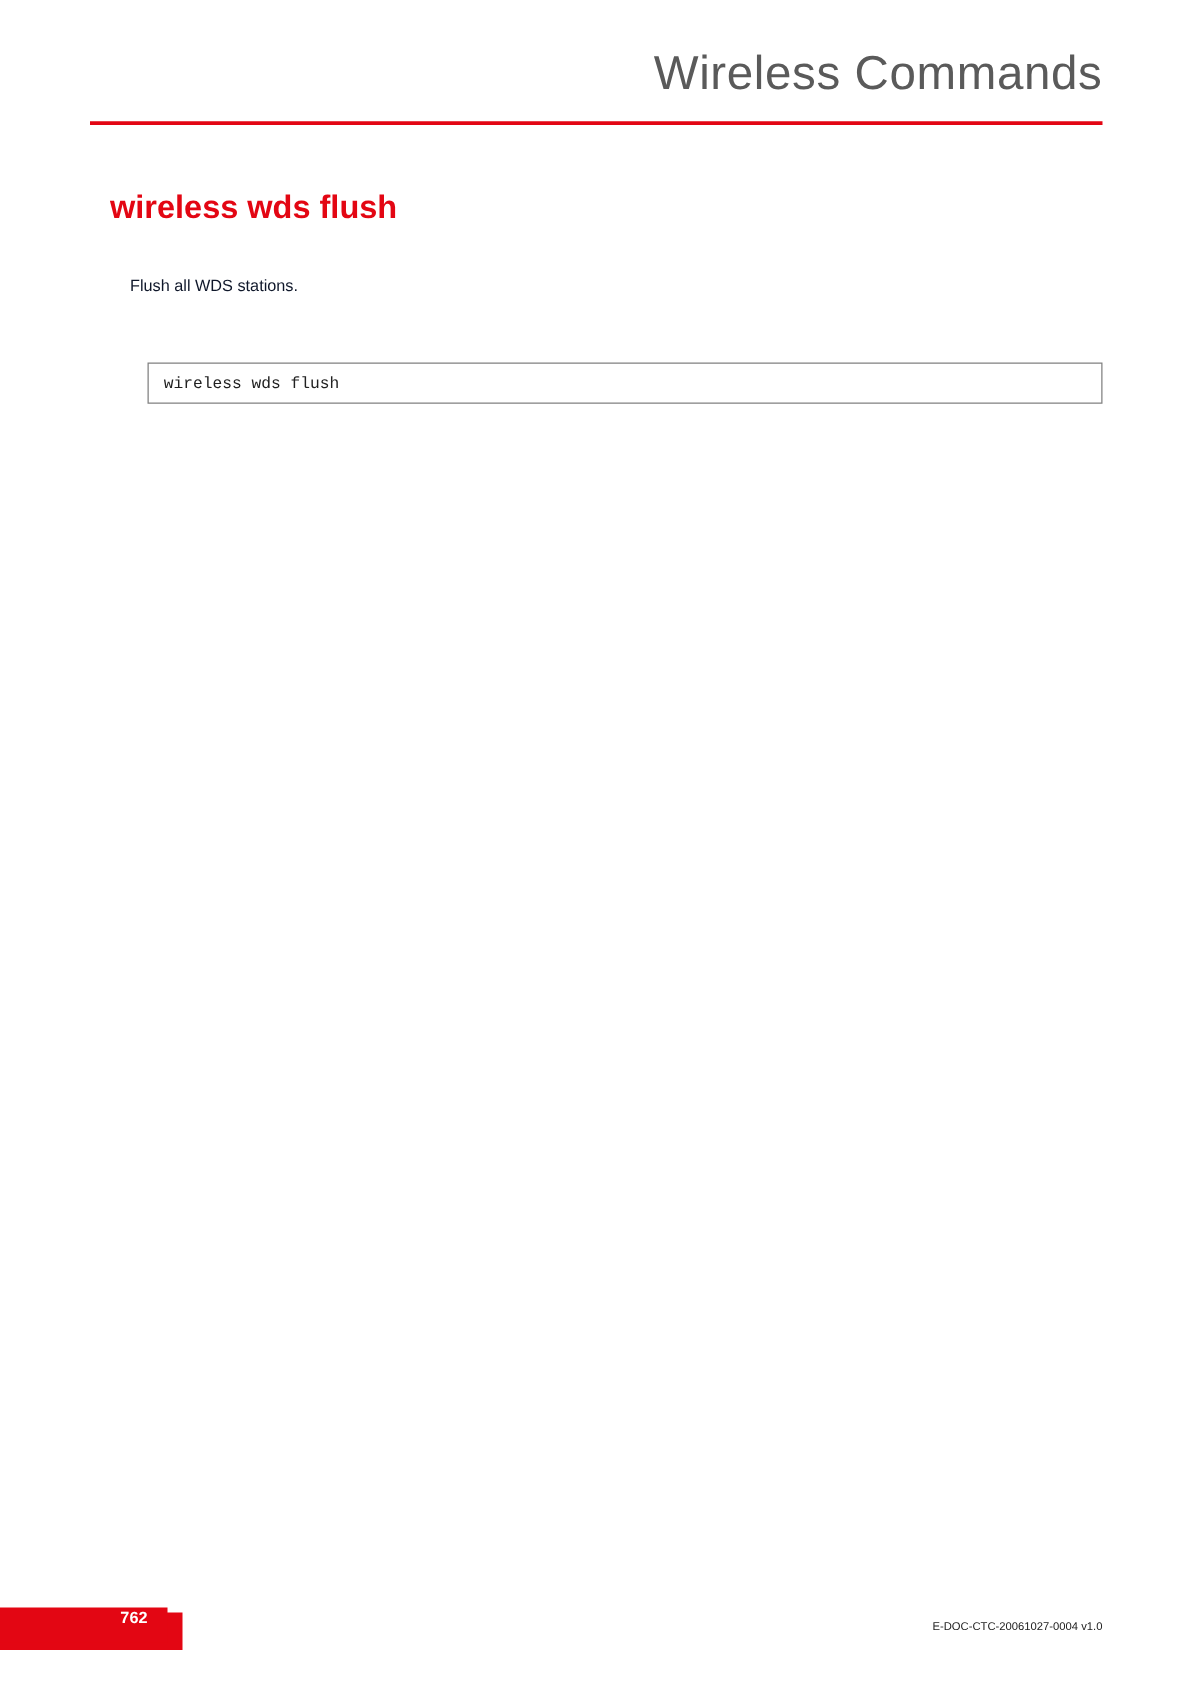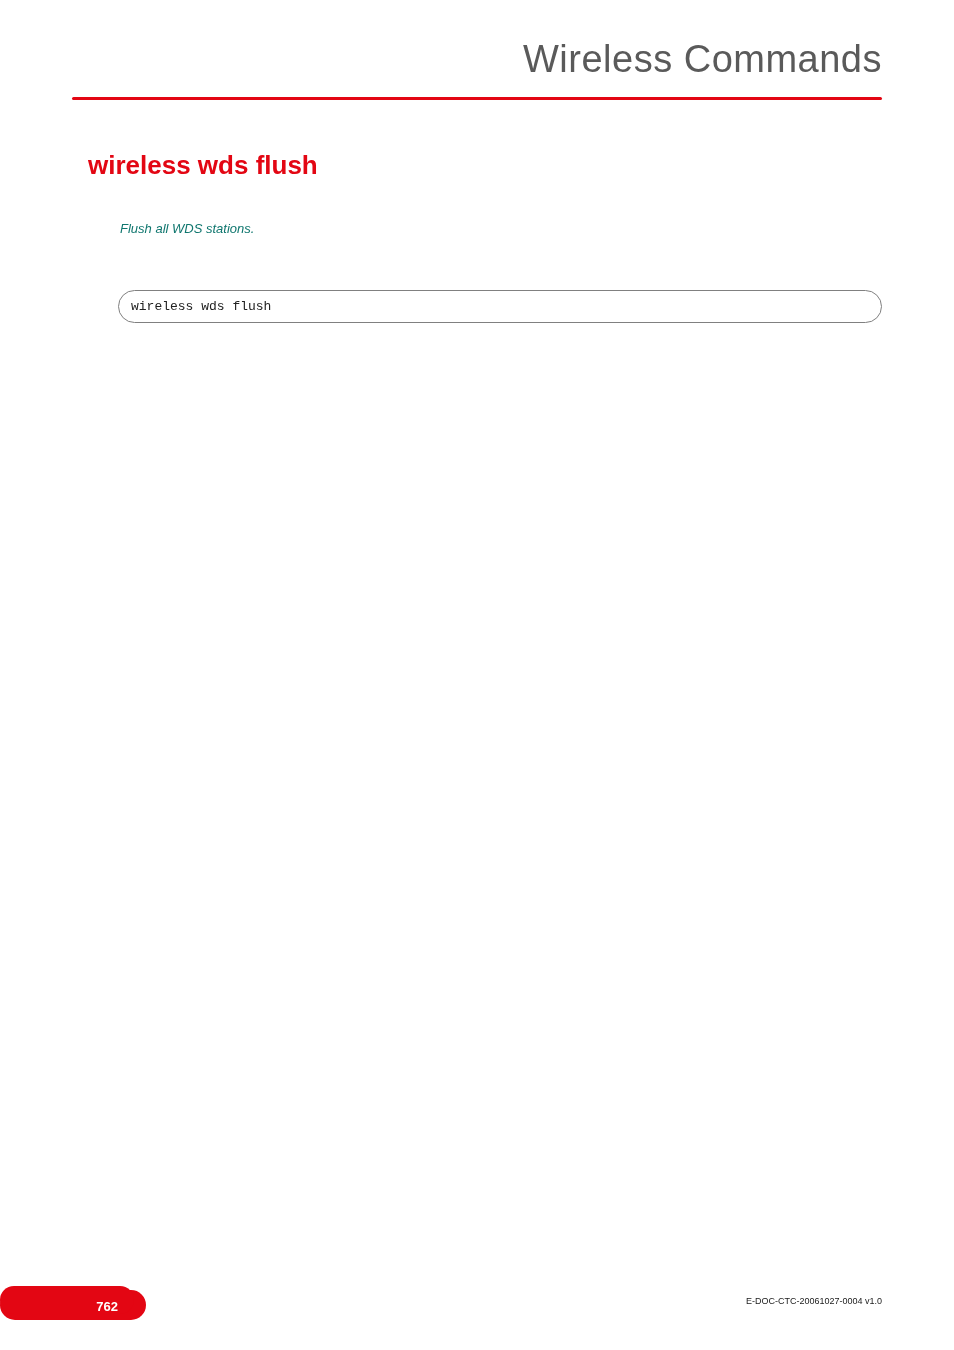--- a/index.html
+++ b/index.html
@@ -1,19 +1,18 @@
 <!DOCTYPE html>
 <html><head>
   <meta charset="utf-8">
   <style>
     * {
       margin: 0;
       padding: 0;
       box-sizing: border-box;
-      border-radius: 24px;
     }
     body {
       width: 954px;
       height: 1350px;
       background: #ffffff;
       position: relative;
       font-family: Arial, Helvetica, sans-serif;
     }
     .header-area {
       padding: 38px 72px 0 72px;
@@ -35,24 +34,23 @@
       padding: 50px 72px 16px 88px;
     }
     .command-title {
       font-size: 26px;
       font-weight: bold;
       color: #e30613;
       margin-bottom: 40px;
     }
     .description {
       font-size: 13px;
-      color: #0f766e;
-      margin-left: 32px;
+      color: #0f172a;
+      margin-left: 16px;
       margin-bottom: 54px;
-      font-style: italic;
     }
     .syntax-label {
       font-size: 14px;
       font-weight: bold;
       color: #717171;
       margin-bottom: 20px;
       letter-spacing: 0.2px;
     }
     .code-box {
       border: 1px solid #808080;
@@ -78,21 +76,21 @@
       background: #e30613;
     }
     .page-badge-fg {
       position: absolute;
       bottom: 36px;
       left: 0;
       width: 134px;
       height: 28px;
       background: #e30613;
       display: flex;
-      align-items: flex-end;
+      align-items: flex-start;
       justify-content: flex-end;
       padding-right: 16px;
     }
     .page-number {
       color: #ffffff;
       font-size: 13px;
       font-weight: bold;
     }
     .doc-id {
       position: absolute;

